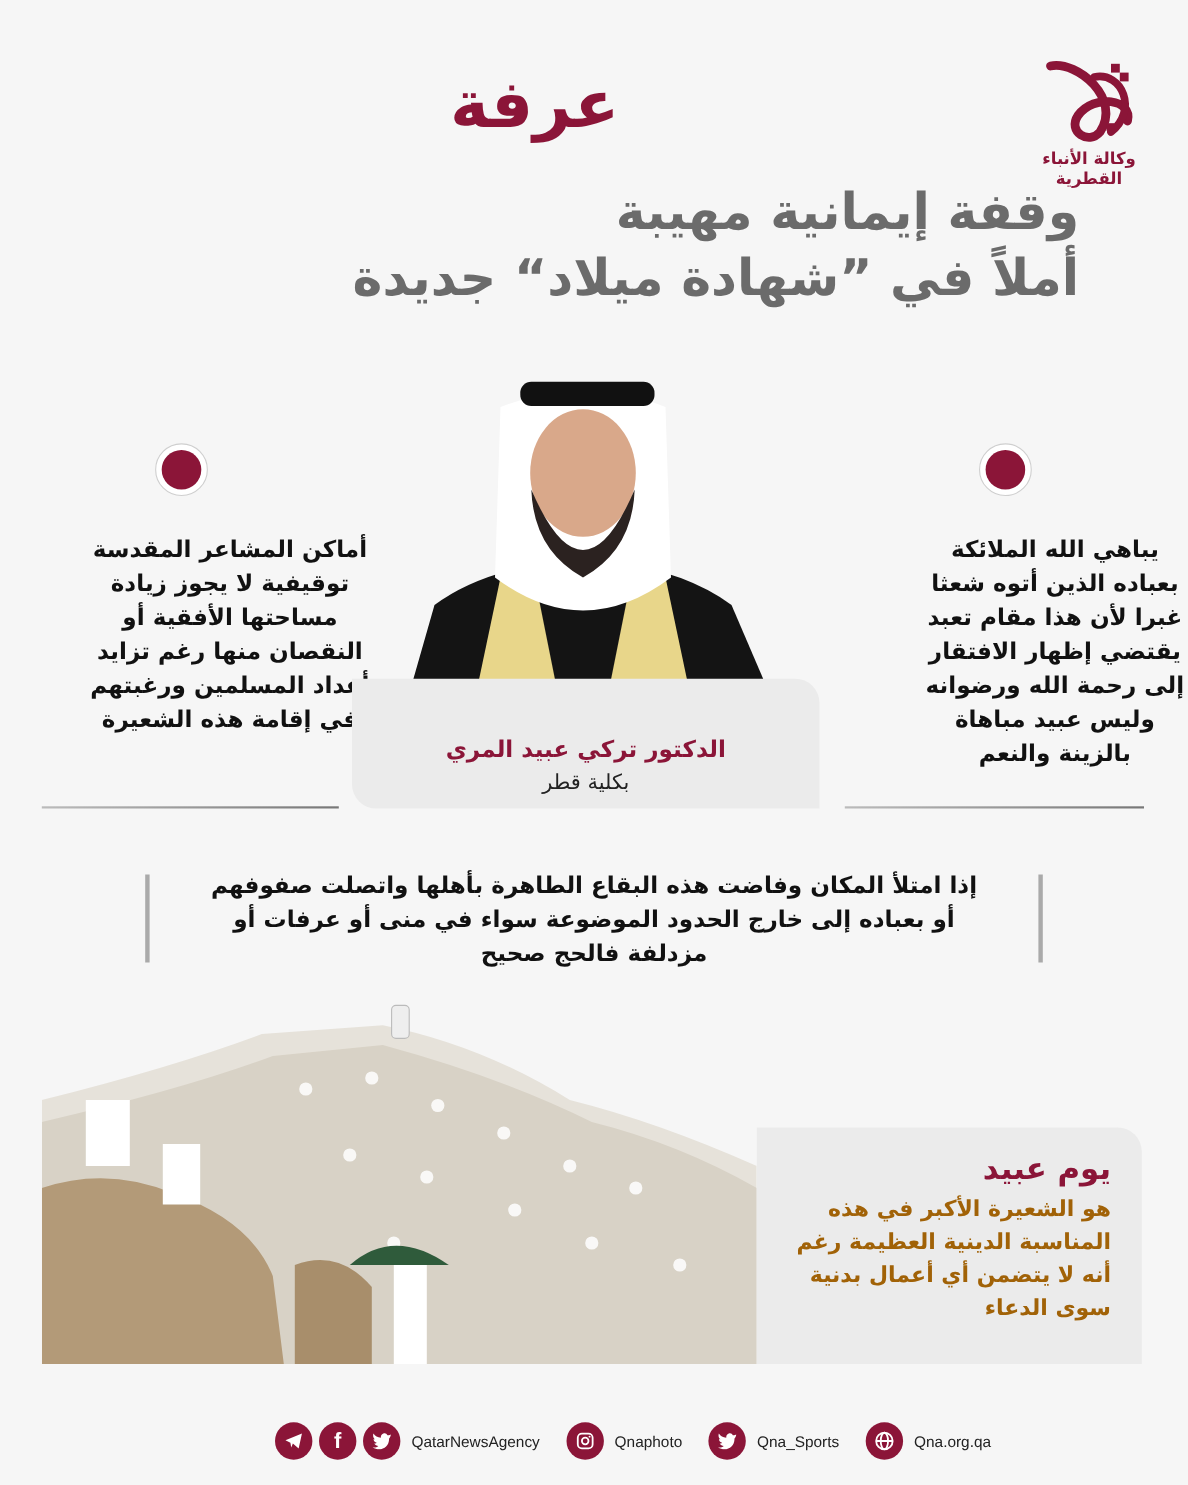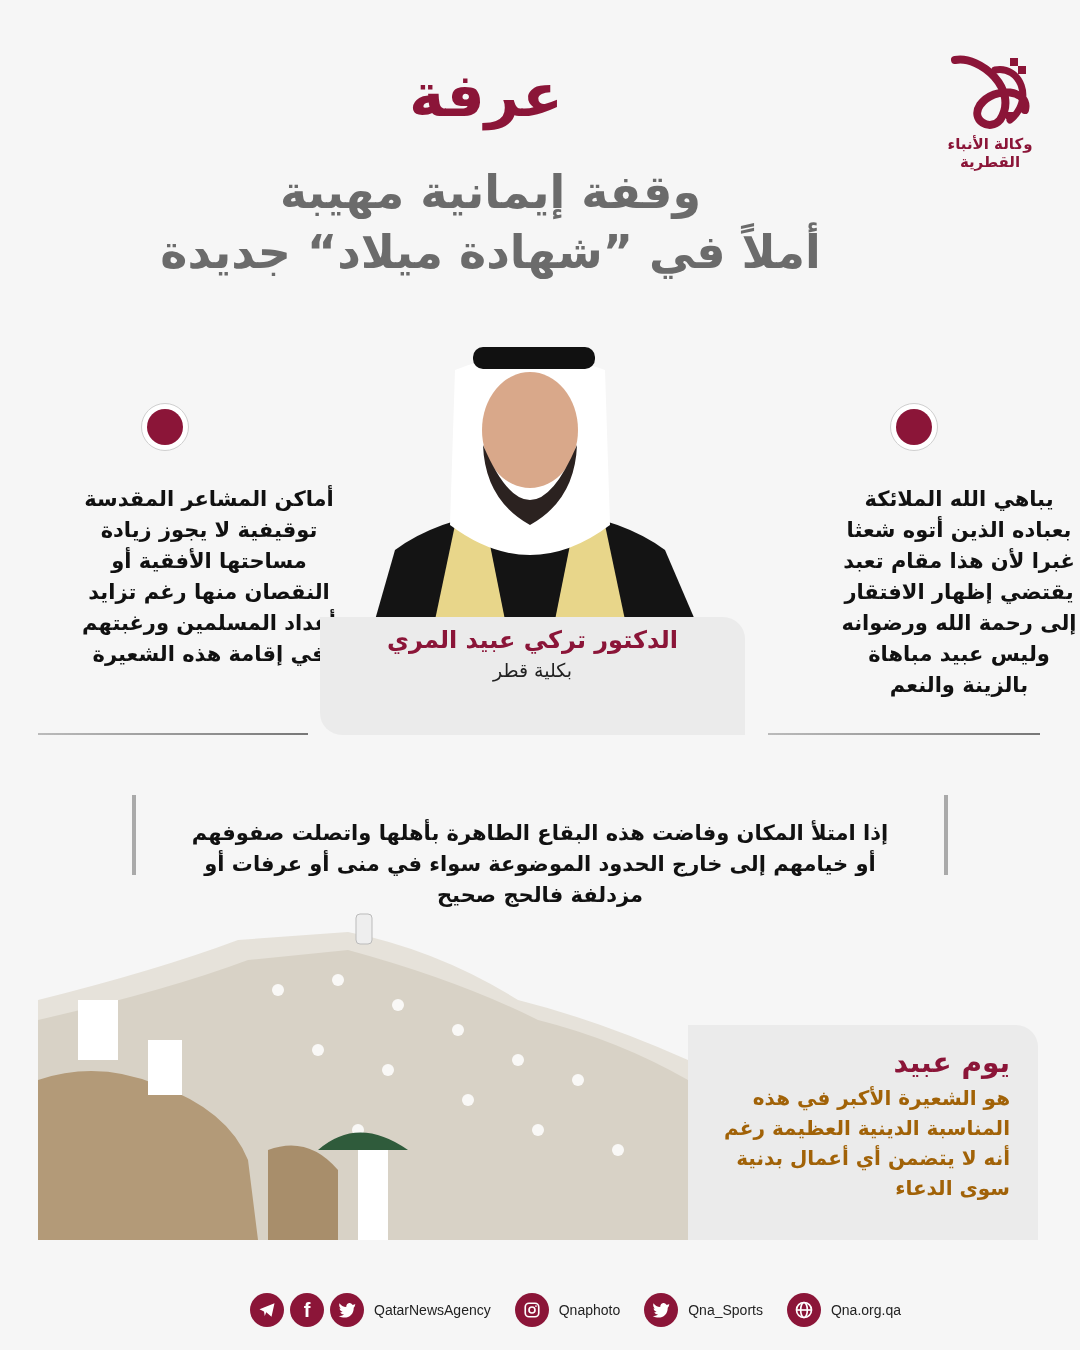--- a/index.html
+++ b/index.html
@@ -7,38 +7,38 @@
   body { background: #f6f6f6; font-family: "DejaVu Sans", sans-serif; position: relative; overflow: hidden; color: #1a1a1a; }
   .abs { position: absolute; }
 
   
   .logo { left: 930px; top: 50px; width: 120px; height: 135px; text-align: center; }
   .logo svg { display: block; margin: 0 auto; }
   .logo-text { font-size: 15px; line-height: 18px; color: #8b1538; font-weight: bold; direction: rtl; }
 
   
   .main-title { left: 0; width: 972px; top: 60px; text-align: center; font-size: 60px; font-weight: bold; color: #8b1538; direction: rtl; line-height: 70px; }
-  .subtitle { left: 0; width: 981px; top: 162px; text-align: center; font-size: 46px; font-weight: bold; color: #6b6b6b; direction: rtl; line-height: 60px; }
+  .subtitle { left: 0; width: 981px; top: 162px; text-align: right; font-size: 46px; font-weight: bold; color: #6b6b6b; direction: rtl; line-height: 60px; }
 
   
   .dot { width: 48px; height: 48px; border-radius: 50%; border: 1px solid #cfcfcf; background: #fff; display: flex; align-items: center; justify-content: center; }
   .dot span { width: 36px; height: 36px; border-radius: 50%; background: #8b1538; display: block; }
 
   
   .side-text { font-size: 21px; line-height: 31px; text-align: center; direction: rtl; color: #111; font-weight: bold; margin-left: 44px; }
   .divider { height: 2px; background: linear-gradient(to right, #bbb, #777); }
 
   
   .portrait { left: 355px; top: 325px; width: 350px; height: 295px; overflow: hidden; }
   .name-card { left: 320px; top: 617px; width: 425px; height: 118px; background: #ebebeb; border-radius: 0 22px 0 22px; text-align: center; direction: rtl; padding-top: 8px; }
-  .name-card .name { font-size: 24px; font-weight: bold; color: #8b1538; line-height: 30px; }
+  .name-card .name { font-size: 21px; font-weight: bold; color: #8b1538; line-height: 30px; margin-top: 41px; }
   .name-card .role { font-size: 19px; color: #222; line-height: 30px; }
 
   
-  .quote { left: 130px; top: 790px; width: 820px; height: 95px; text-align: center; direction: rtl; font-size: 21px; font-weight: bold; line-height: 31px; color: #111; margin-top: 28px; }
+  .quote { left: 130px; top: 790px; width: 820px; height: 95px; text-align: center; direction: rtl; font-size: 21px; font-weight: bold; line-height: 31px; color: #111; }
   .quote-bar { top: 795px; width: 4px; height: 80px; background: #aaa; }
 
   
   .photo { left: 38px; top: 910px; width: 650px; height: 330px; overflow: hidden; }
 
   
   .info-box { left: 688px; top: 1025px; width: 350px; height: 215px; background: #ebebeb; border-radius: 0 22px 0 0; direction: rtl; padding: 18px 28px 0 20px; }
   .info-title { font-size: 28px; font-weight: bold; color: #8b1538; line-height: 40px; }
   .info-text { font-size: 20px; line-height: 30px; color: #a16207; font-weight: bold; }
 
@@ -96,21 +96,21 @@
 
 <div class="abs name-card">
   <div class="name">الدكتور تركي عبيد المري</div>
   <div class="role">بكلية قطر</div>
 </div>
 
 <div class="abs quote-bar" style="left:132px;"></div>
 <div class="abs quote-bar" style="left:944px;"></div>
 <div class="abs quote">
   <div>إذا امتلأ المكان وفاضت هذه البقاع الطاهرة بأهلها واتصلت صفوفهم</div>
-  <div>أو خيامهم إلى خارج الحدود الموضوعة سواء في منى أو عرفات أو</div>
+  <div>أو بعباده إلى خارج الحدود الموضوعة سواء في منى أو عرفات أو</div>
   <div>مزدلفة فالحج صحيح</div>
 </div>
 
 <div class="abs photo">
   <svg width="650" height="330" viewBox="0 0 650 330">
     <rect width="650" height="330" fill="#f6f6f6"></rect>
     <path d="M0 90 Q 120 60 200 30 L 310 22 Q 400 40 480 90 Q 560 110 650 150 L 650 330 L 0 330 Z" fill="#e6e2da"></path>
     <path d="M0 110 Q 130 80 210 50 L 310 40 Q 420 70 500 110 Q 580 130 650 170 L 650 330 L 0 330 Z" fill="#d8d2c6"></path>
     <g fill="#ffffff" opacity="0.85">
       <circle cx="240" cy="80" r="6"></circle>

